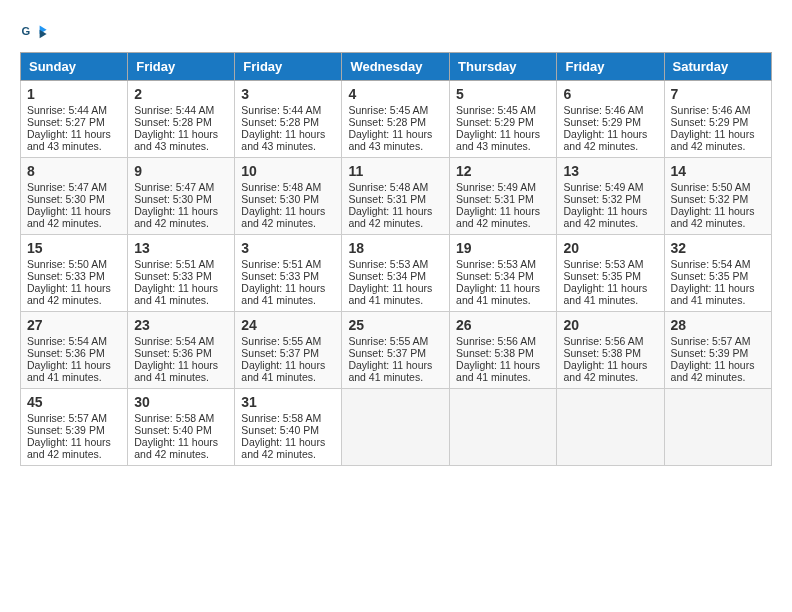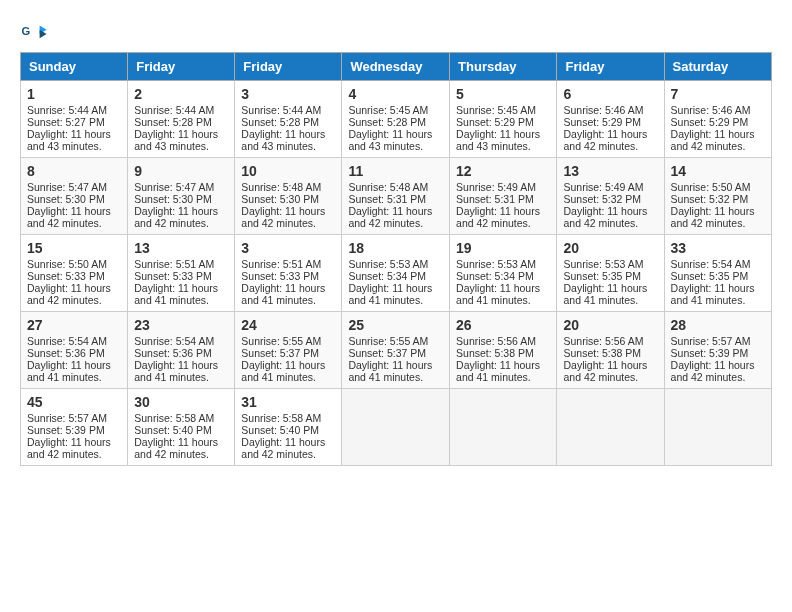--- a/index.html
+++ b/index.html
@@ -252,21 +252,21 @@
           <div>and 41 minutes.</div>
         </td>
         <td>
           <span class="day-num">20</span>
           <div>Sunrise: 5:53 AM</div>
           <div>Sunset: 5:35 PM</div>
           <div>Daylight: 11 hours</div>
           <div>and 41 minutes.</div>
         </td>
         <td>
-          <span class="day-num">33</span>
+          <span class="day-num">32</span>
           <div>Sunrise: 5:54 AM</div>
           <div>Sunset: 5:35 PM</div>
           <div>Daylight: 11 hours</div>
           <div>and 41 minutes.</div>
         </td>
       </tr>
       <tr>
         <td>
           <span class="day-num">27</span>
           <div>Sunrise: 5:54 AM</div>

